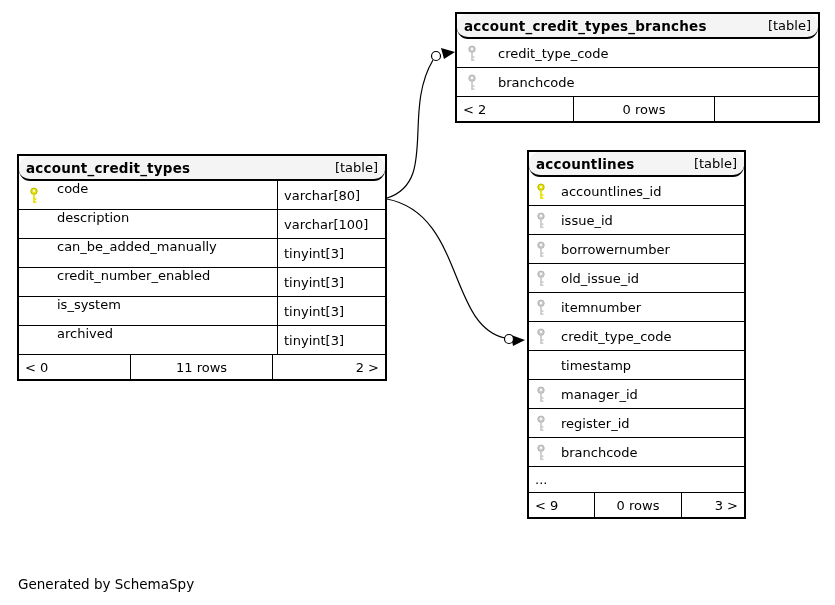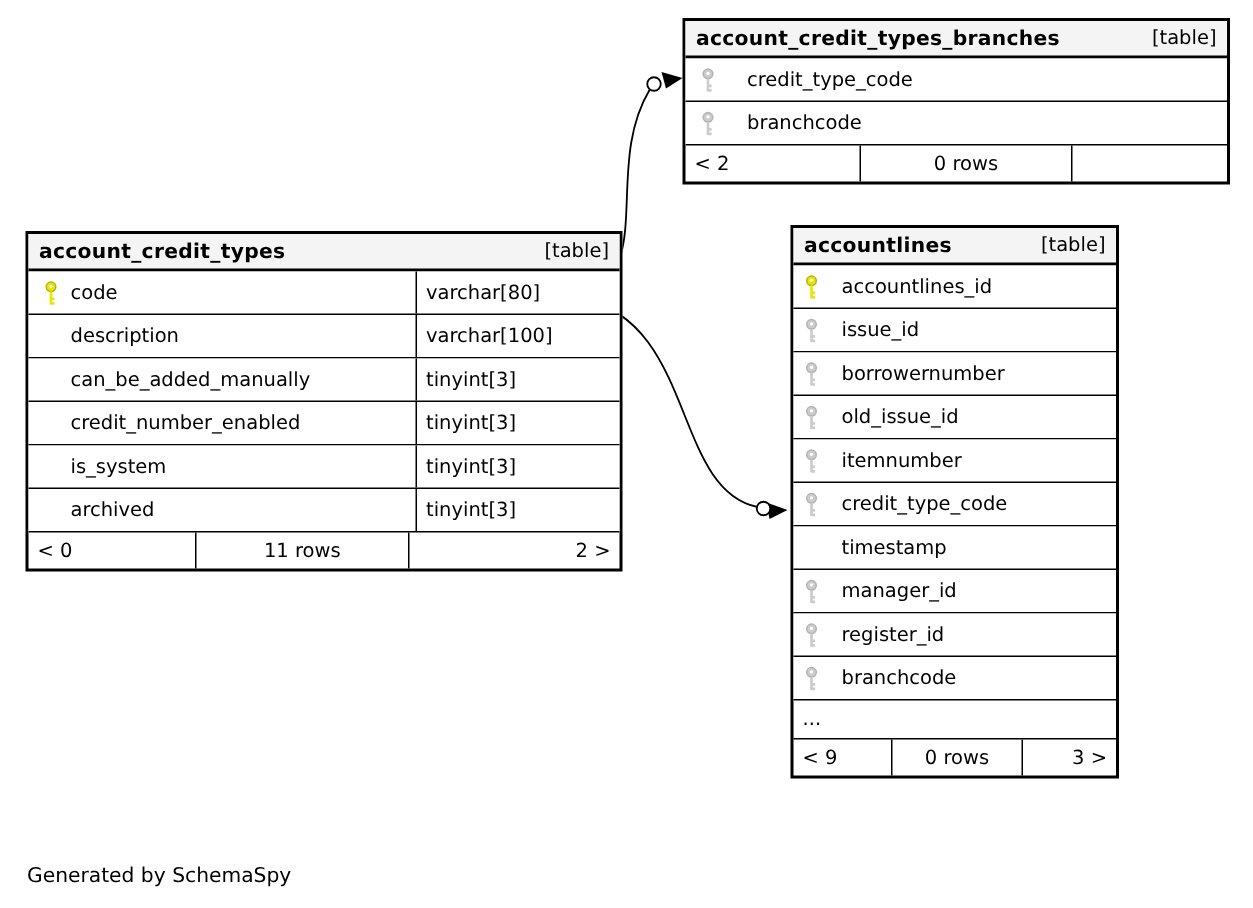--- a/index.html
+++ b/index.html
@@ -6,37 +6,37 @@
   html,body { background:#ffffff; }
   .canvas {
     position:relative; width:835px; height:605px; background:#ffffff;
     font-family:"DejaVu Sans","Liberation Sans",sans-serif; font-size:13px; color:#000;
     overflow:hidden;
   }
   svg.connectors { position:absolute; left:0; top:0; z-index:1; }
   .tbl { position:absolute; border:2px solid #000; background:#fff; z-index:2; }
   .tbl-header {
     display:flex; justify-content:space-between; align-items:center;
-    height:25px; background:#f4f4f4; border-bottom:2px solid #000; padding:0 7px;
+    height:25px; background:#f4f4f4; border-bottom:2px solid #000; padding:0 7px;border-radius:11px;
   }
   .tbl-title { font-weight:bold; font-size:13.5px; letter-spacing:0.2px; }
   .tbl-tag { font-weight:normal; font-size:13px; }
   .row { display:flex; align-items:center; height:29px; border-bottom:1px solid #000; background:#fff; }
   .row:last-of-type { border-bottom:1px solid #000; }
   .keyslot { width:12px; flex:none; display:flex; align-items:center; justify-content:center; }
   .colname { white-space:nowrap; }
   
   .t-credit-types .keyslot { margin-left:9px; }
   .t-credit-types .colname { margin-left:7px; }
   .t-branches .keyslot { margin-left:9px; }
   .t-branches .colname { margin-left:20px; }
   .t-accountlines .keyslot { margin-left:6px; }
   .t-accountlines .colname { margin-left:14px; }
   
-  .namecell { flex:0 0 258px; display:flex; align-items:center; height:100%; }
+  .namecell { flex:0 0 258px; display:flex; height:100%;gap:10px; }
   .typecell { flex:1; border-left:1px solid #000; height:100%; display:flex; align-items:center; padding-left:6px; white-space:nowrap; }
   .row-ellipsis { height:26px; border-bottom:1px solid #000; display:flex; align-items:center; padding-left:6px; }
   .tbl-footer { display:flex; height:24px; }
   .fcell { display:flex; align-items:center; height:100%; overflow:hidden; }
   .fcell.sepr { border-right:1px solid #000; }
   .f-left { justify-content:flex-start; padding-left:6px; }
   .f-center { justify-content:center; }
   .f-right { justify-content:flex-end; padding-right:6px; }
   .gen-note { position:absolute; left:18px; top:576px; font-size:13.5px; z-index:2; }
   .key-svg { display:block; }
@@ -80,21 +80,21 @@
       </span>
       <span class="colname">branchcode</span>
     </div>
     <div class="tbl-footer">
       <span class="fcell sepr f-left" style="flex:0 0 117px;">&lt; 2</span>
       <span class="fcell sepr f-center" style="flex:0 0 141px;">0 rows</span>
       <span class="fcell f-right" style="flex:1;"></span>
     </div>
   </div>
 
-  <div class="tbl t-credit-types" style="left:17px; top:154px; width:398px;">
+  <div class="tbl t-credit-types" style="left:17px; top:154px; width:370px;">
     <div class="tbl-header">
       <span class="tbl-title">account_credit_types</span>
       <span class="tbl-tag">[table]</span>
     </div>
     <div class="row">
       <span class="namecell">
         <span class="keyslot">
           <svg class="key-svg" width="10" height="17" viewBox="0 0 10 17">
               <circle cx="5" cy="4.2" r="3.2" fill="#e8e50a" stroke="#b8b500"></circle>
               <circle cx="5" cy="3.9" r="1.1" fill="#ffffff"></circle>

